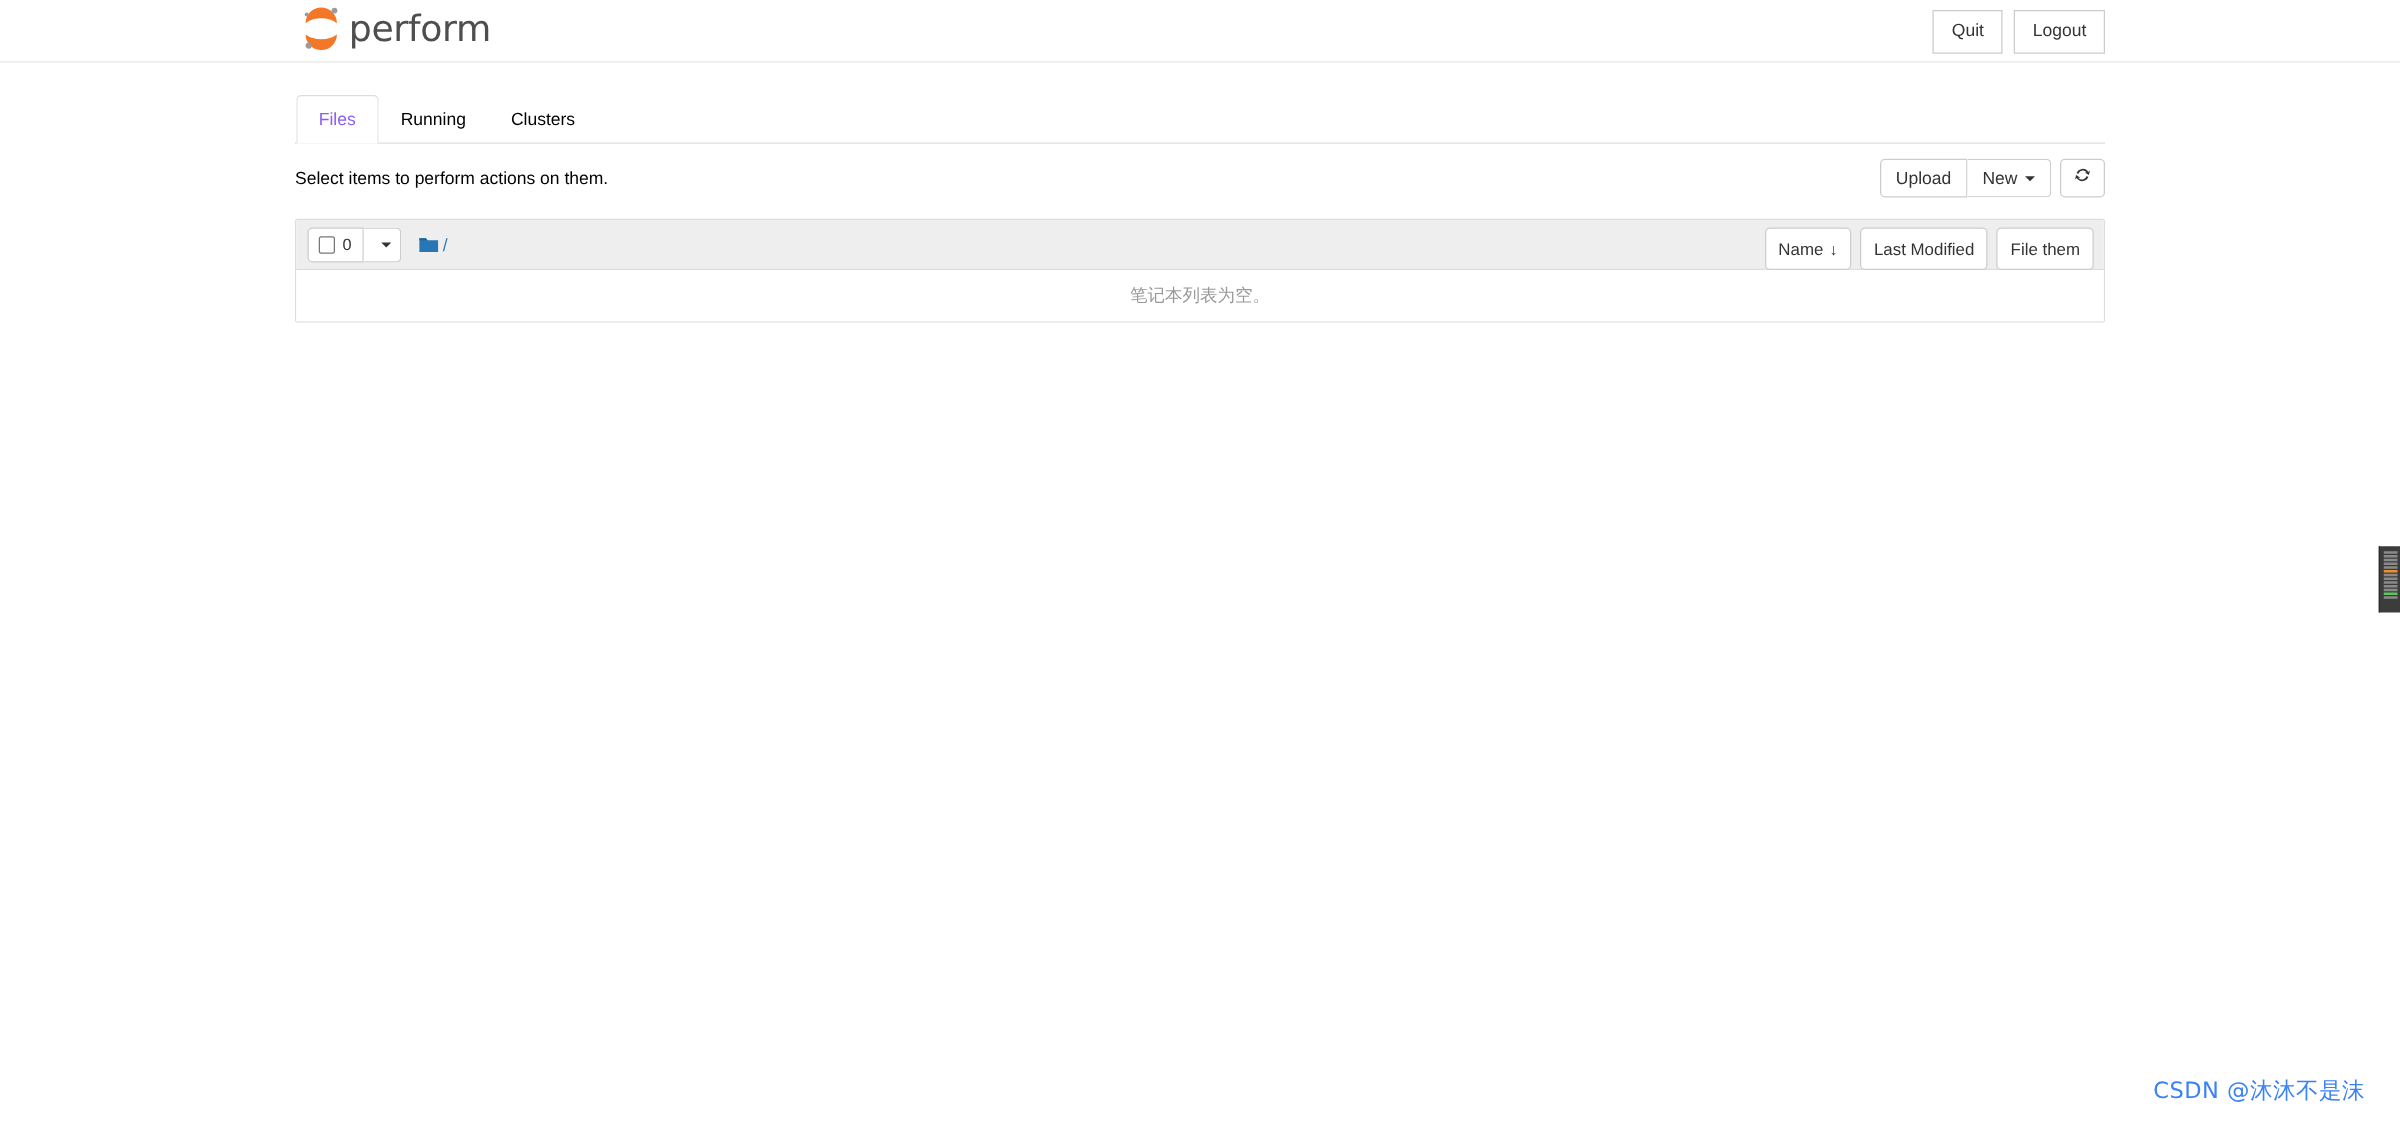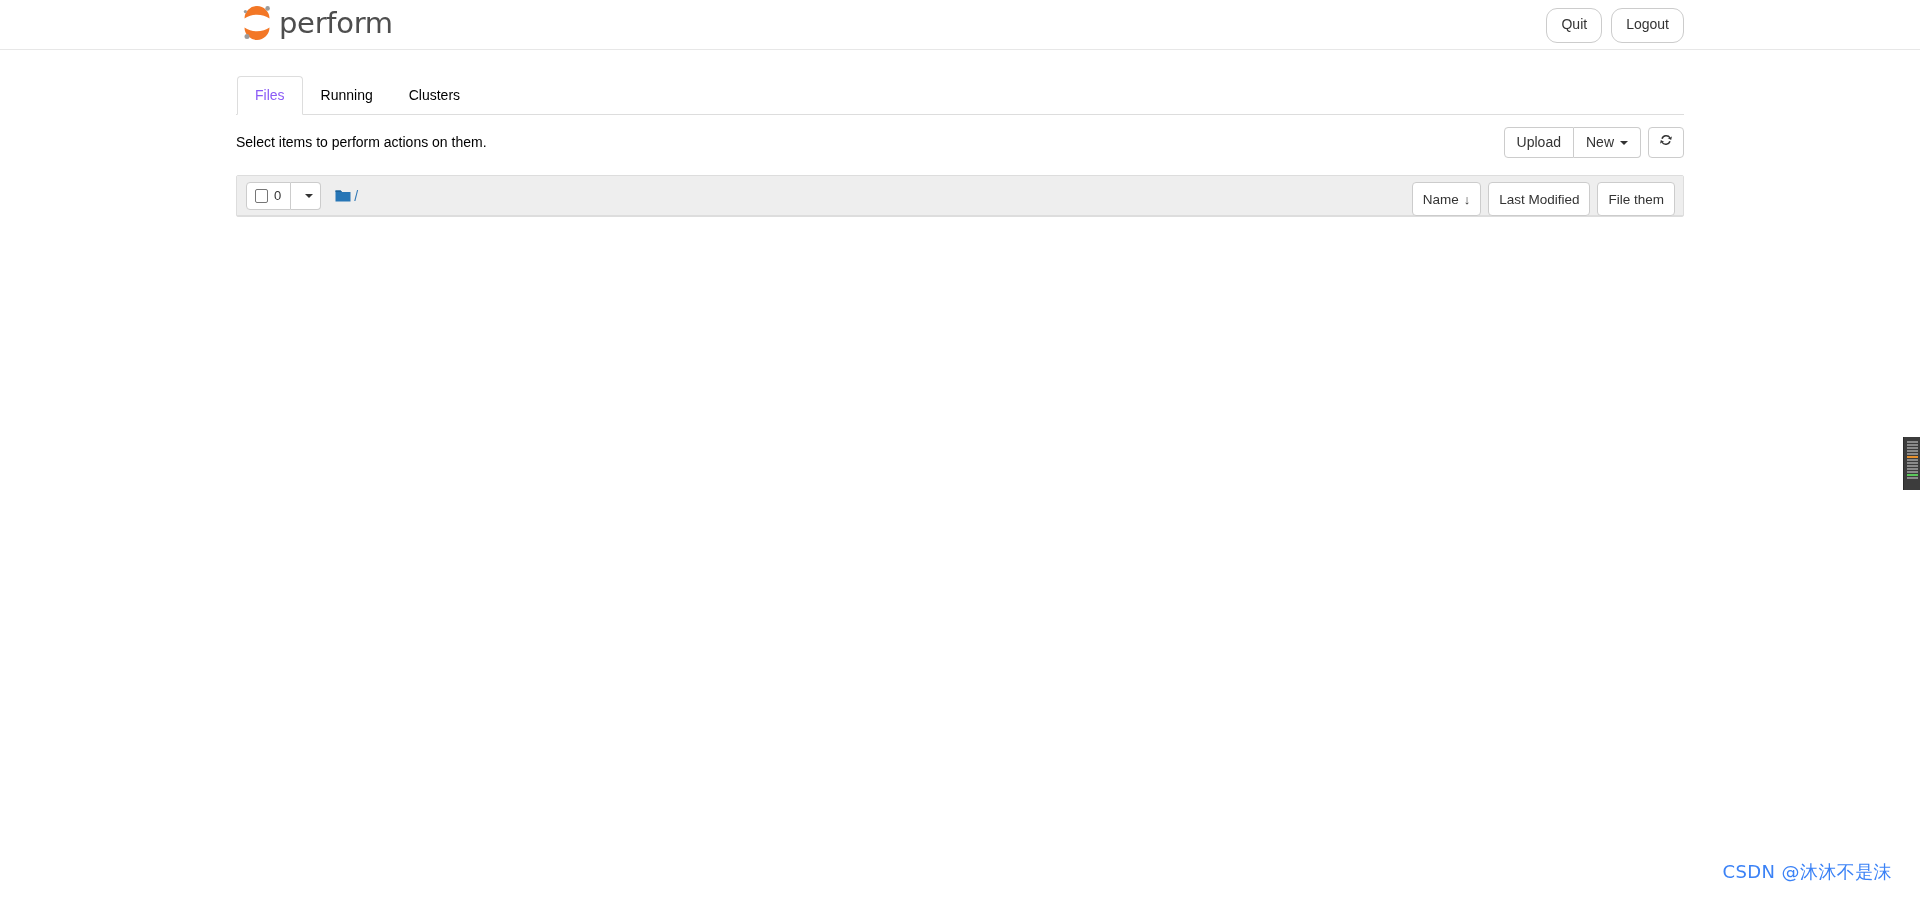--- a/index.html
+++ b/index.html
@@ -56,21 +56,21 @@
     gap: 9px;
   }
   .hdr-btn {
     display: inline-block;
     padding: 6px 14px 7px 14px;
     font-size: 14px;
     line-height: 1.42;
     color: #333333;
     background: #ffffff;
     border: 1px solid #cccccc;
-    border-radius: 11px;
+    border-radius: 0;
     cursor: pointer;
     font-family: "Liberation Sans", sans-serif;
     white-space: nowrap;
   }
 
   
   #site {
     width: 1448px;
     margin: 0 auto;
     position: relative;
@@ -388,20 +388,23 @@
         <button class="sort-btn">
           <span>Name</span>
           <span class="sort-arrow">↓</span>
         </button>
         <button class="sort-btn">Last Modified</button>
         <button class="sort-btn">File them</button>
       </div>
 
     </div>
 
+    <div id="empty-row">
+      <span id="empty-message">笔记本列表为空。</span>
+    </div>
 
   </div>
 
 </div>
 
 <div id="minimap">
   <div class="mm-line"></div>
   <div class="mm-line"></div>
   <div class="mm-line"></div>
   <div class="mm-line"></div>

